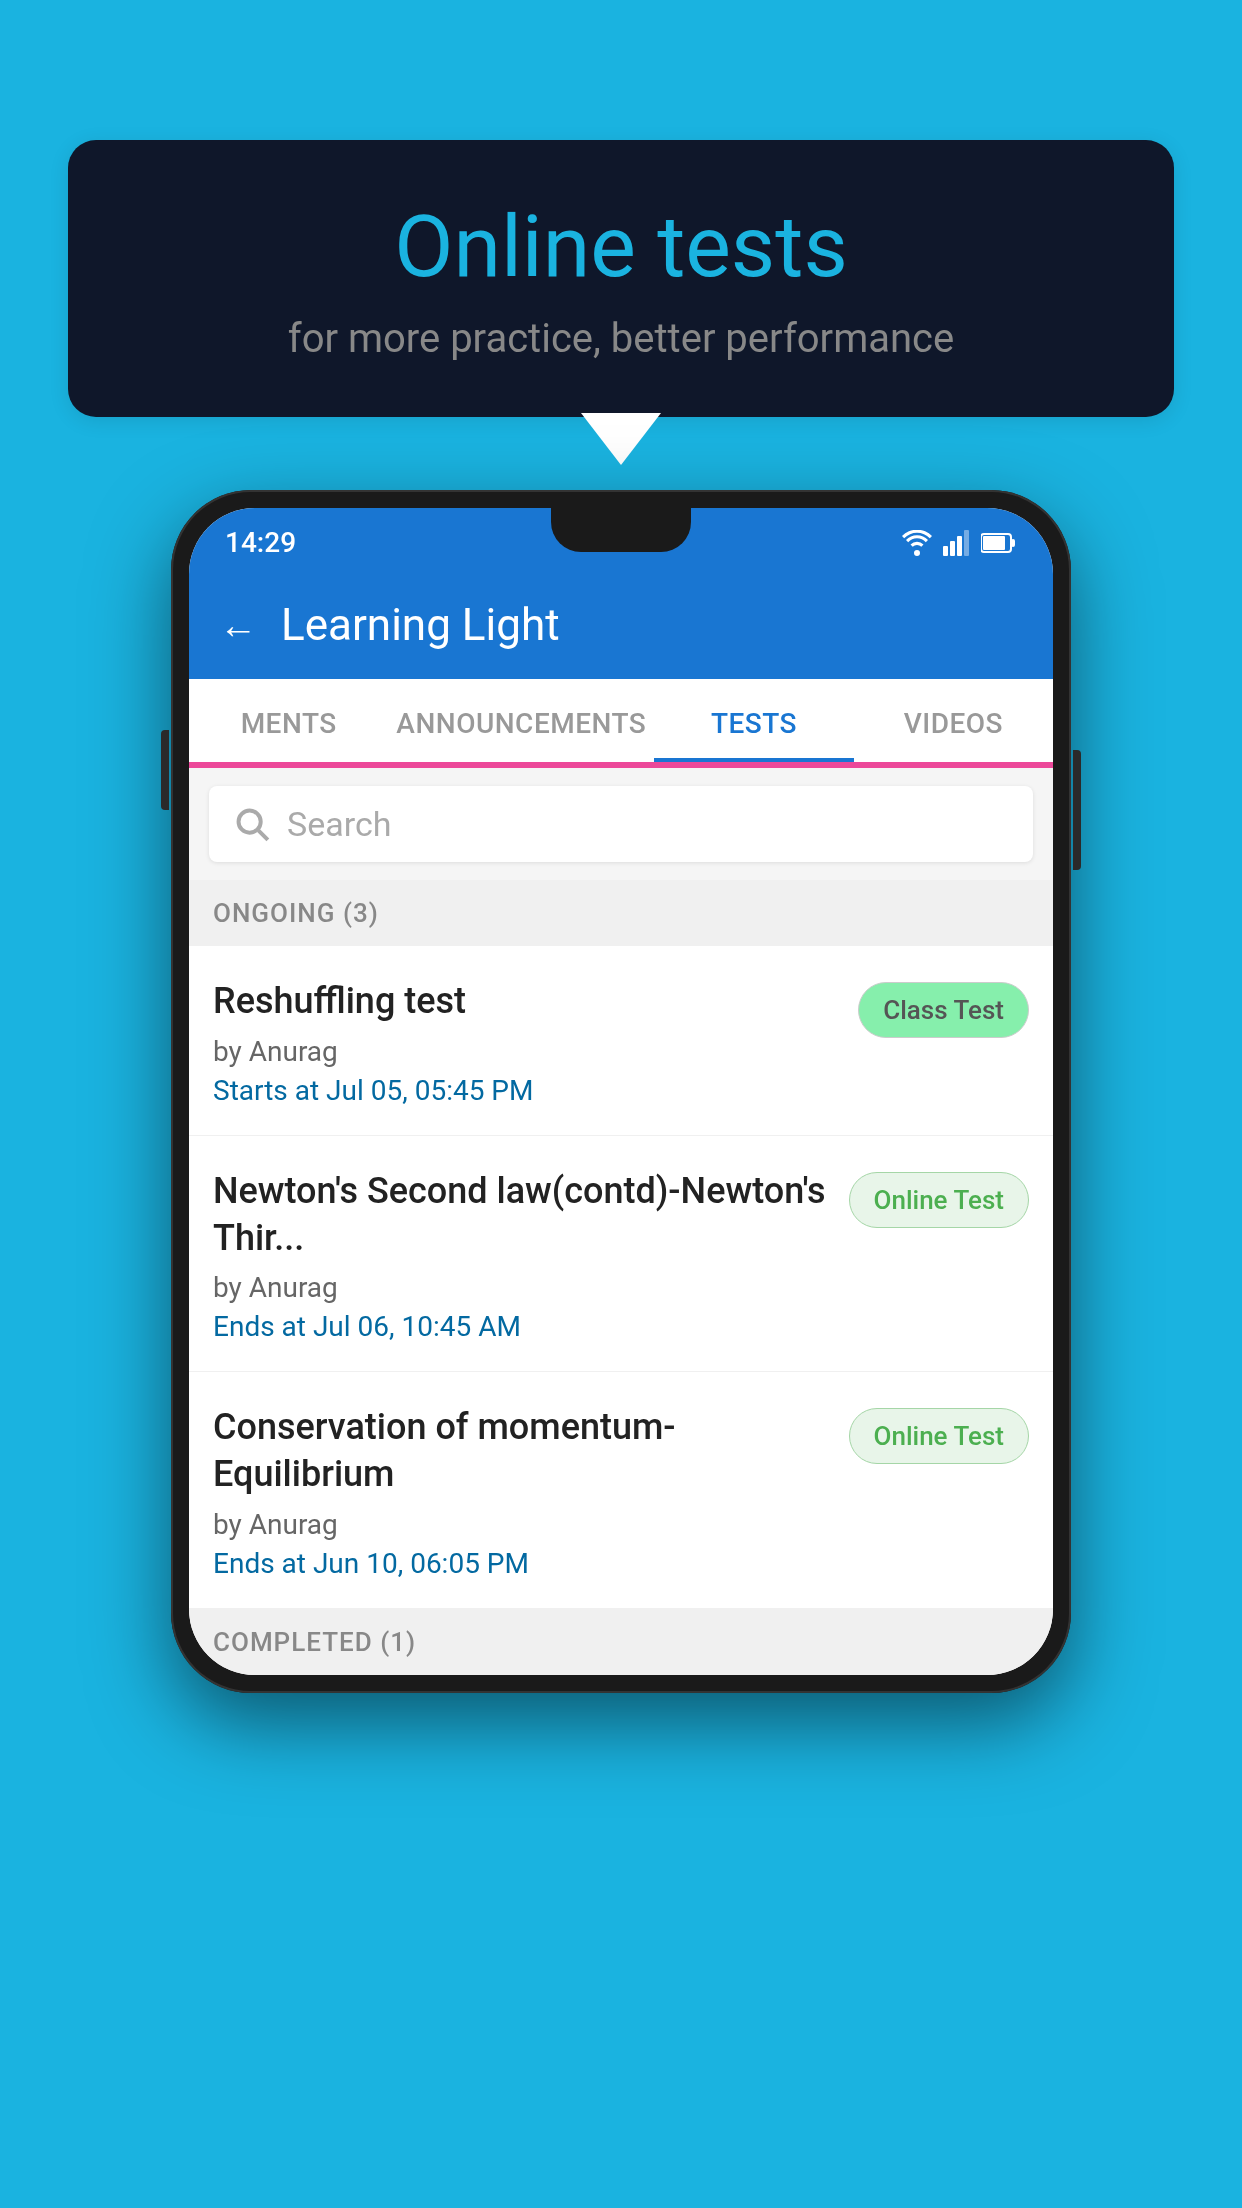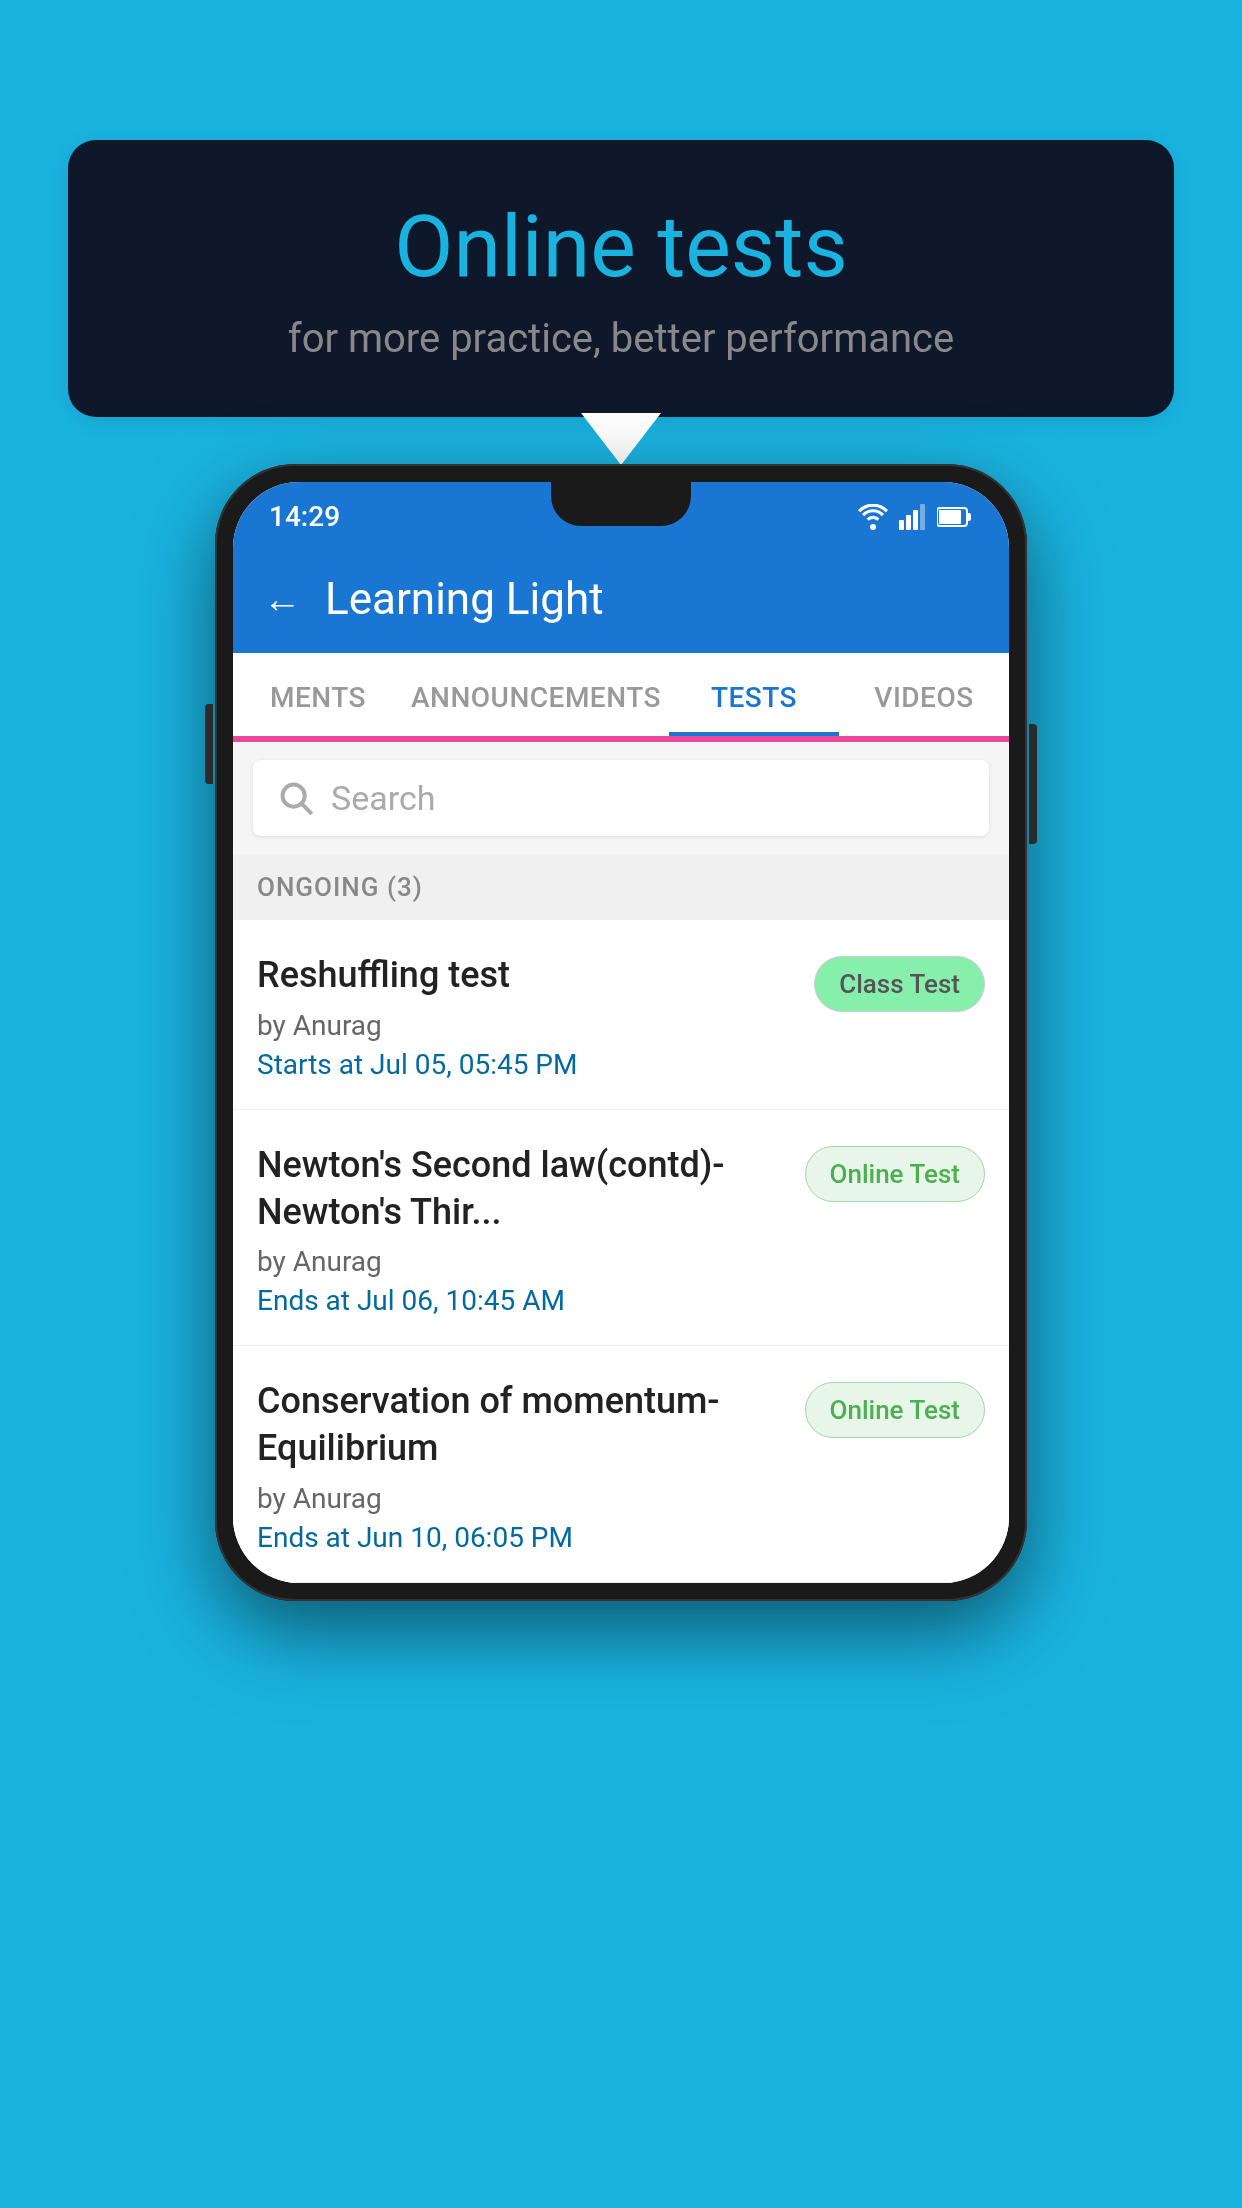--- a/index.html
+++ b/index.html
@@ -53,24 +53,24 @@
     .bubble-subtitle {
       font-size: 40px;
       color: #888;
       margin-top: 20px;
       font-weight: 400;
     }
 
     
     .phone-wrapper {
       position: absolute;
-      top: 464px;
+      top: 490px;
       left: 50%;
       transform: translateX(-50%);
-      width: 812px;
+      width: 900px;
     }
 
     .phone-outer {
       background: #1a1a1a;
       border-radius: 80px;
       padding: 18px;
       box-shadow: 0 30px 80px rgba(0,0,0,0.5), inset 0 0 0 2px #333;
     }
 
     .phone-screen-wrapper {
@@ -407,16 +407,17 @@
             <div class="test-author">by Anurag</div>
             <div class="test-time">
               <span>Ends at</span>&nbsp;<span>Jun 10, 06:05 PM</span>
             </div>
           </div>
           <span class="test-badge badge-online">Online Test</span>
         </div>
 
       </div>
 
+      <div class="completed-header">COMPLETED (1)</div>
 
     </div>
   </div>
 </div>
 
 </body></html>

